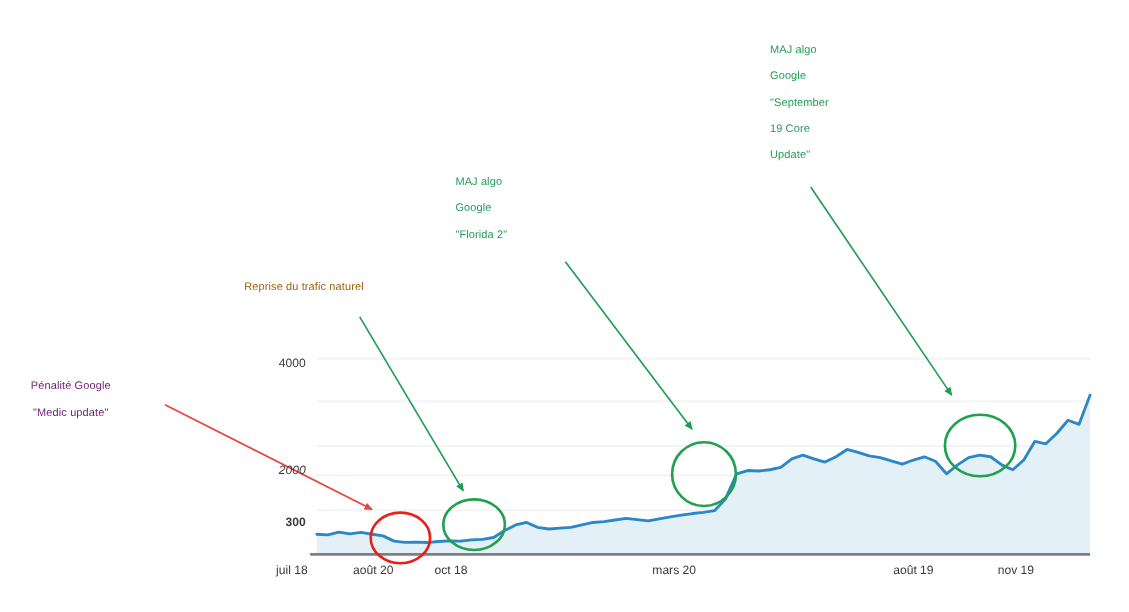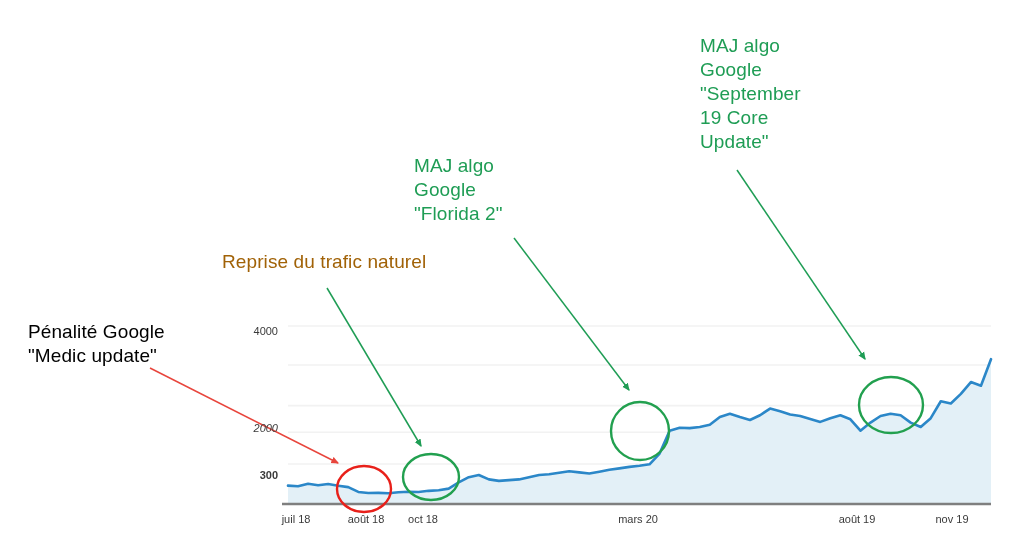--- a/index.html
+++ b/index.html
@@ -12,21 +12,21 @@
   }
   #root {
     position: relative;
     width: 1026px;
     height: 556px;
     background: #ffffff;
     overflow: hidden;
   }
   .annot {
     position: absolute;
-    font-size: 19px;
+    font-size: 10px;
     line-height: 24px;
     white-space: pre-line;
     letter-spacing: 0.1px;
   }
   .annot.green { color: #1f9d55; }
   .annot.red   { color: #e8453c; }
 
   #svg-layer {
     position: absolute;
     left: 0;
@@ -34,21 +34,21 @@
     width: 1026px;
     height: 556px;
   }
   .axis-label {
     position: absolute;
     font-size: 11px;
     color: #3a3a3a;
     white-space: nowrap;
   }
   .y-label { text-align: right; }
-  .x-label { text-align: center; }
+  .x-label { }
 </style>
 </head>
 <body>
 
 <div id="root">
 
   <svg id="svg-layer" viewBox="0 0 1026 556" xmlns="http://www.w3.org/2000/svg">
     <defs>
       <marker id="arrow-green" viewBox="0 0 10 10" refX="8.5" refY="5" markerWidth="5.2" markerHeight="5.2" orient="auto-start-reverse">
         <path d="M 0 0.6 L 10 5 L 0 9.4 z" fill="#1f9d55"></path>
@@ -84,29 +84,29 @@
   </svg>
 
   <div id="y-labels">
       <div class="axis-label y-label" style="left: 200px; top: 325px; width: 78px;">4000</div>
       <div class="axis-label y-label" style="left: 200px; top: 422px; width: 78px; font-style: italic;">2000</div>
       <div class="axis-label y-label" style="left: 200px; top: 469px; width: 78px; font-weight: bold;">300</div>
     </div>
 
   <div id="x-labels">
       <div class="axis-label x-label" style="left: 251px; top: 513px; width: 90px;">juil 18</div>
-      <div class="axis-label x-label" style="left: 321px; top: 513px; width: 90px;">août 18</div>
-      <div class="axis-label x-label" style="left: 378px; top: 513px; width: 90px;">oct 18</div>
+      <div class="axis-label x-label" style="left: 321px; top: 513px; width: 90px;">août 20</div>
+      <div class="axis-label x-label" style="left: 395px; top: 513px; width: 90px;">oct 18</div>
       <div class="axis-label x-label" style="left: 593px; top: 513px; width: 90px;">mars 20</div>
       <div class="axis-label x-label" style="left: 812px; top: 513px; width: 90px;">août 19</div>
       <div class="axis-label x-label" style="left: 907px; top: 513px; width: 90px;">nov 19</div>
     </div>
 
   <div id="annot-layer">
-      <div class="annot red" style="left: 28px; top: 320px; color: #000000;">Pénalité Google
+      <div class="annot red" style="left: 28px; top: 340px; color: #701a75; text-align: center;">Pénalité Google
 "Medic update"</div>
       <div class="annot green" style="left: 222px; top: 250px; color: #a16207;">Reprise du trafic naturel</div>
       <div class="annot green" style="left: 414px; top: 154px; color: rgb(31, 157, 85);">MAJ algo
 Google
 "Florida 2"</div>
       <div class="annot green" style="left: 700px; top: 34px; color: rgb(31, 157, 85);">MAJ algo
 Google
 "September
 19 Core
 Update"</div>

